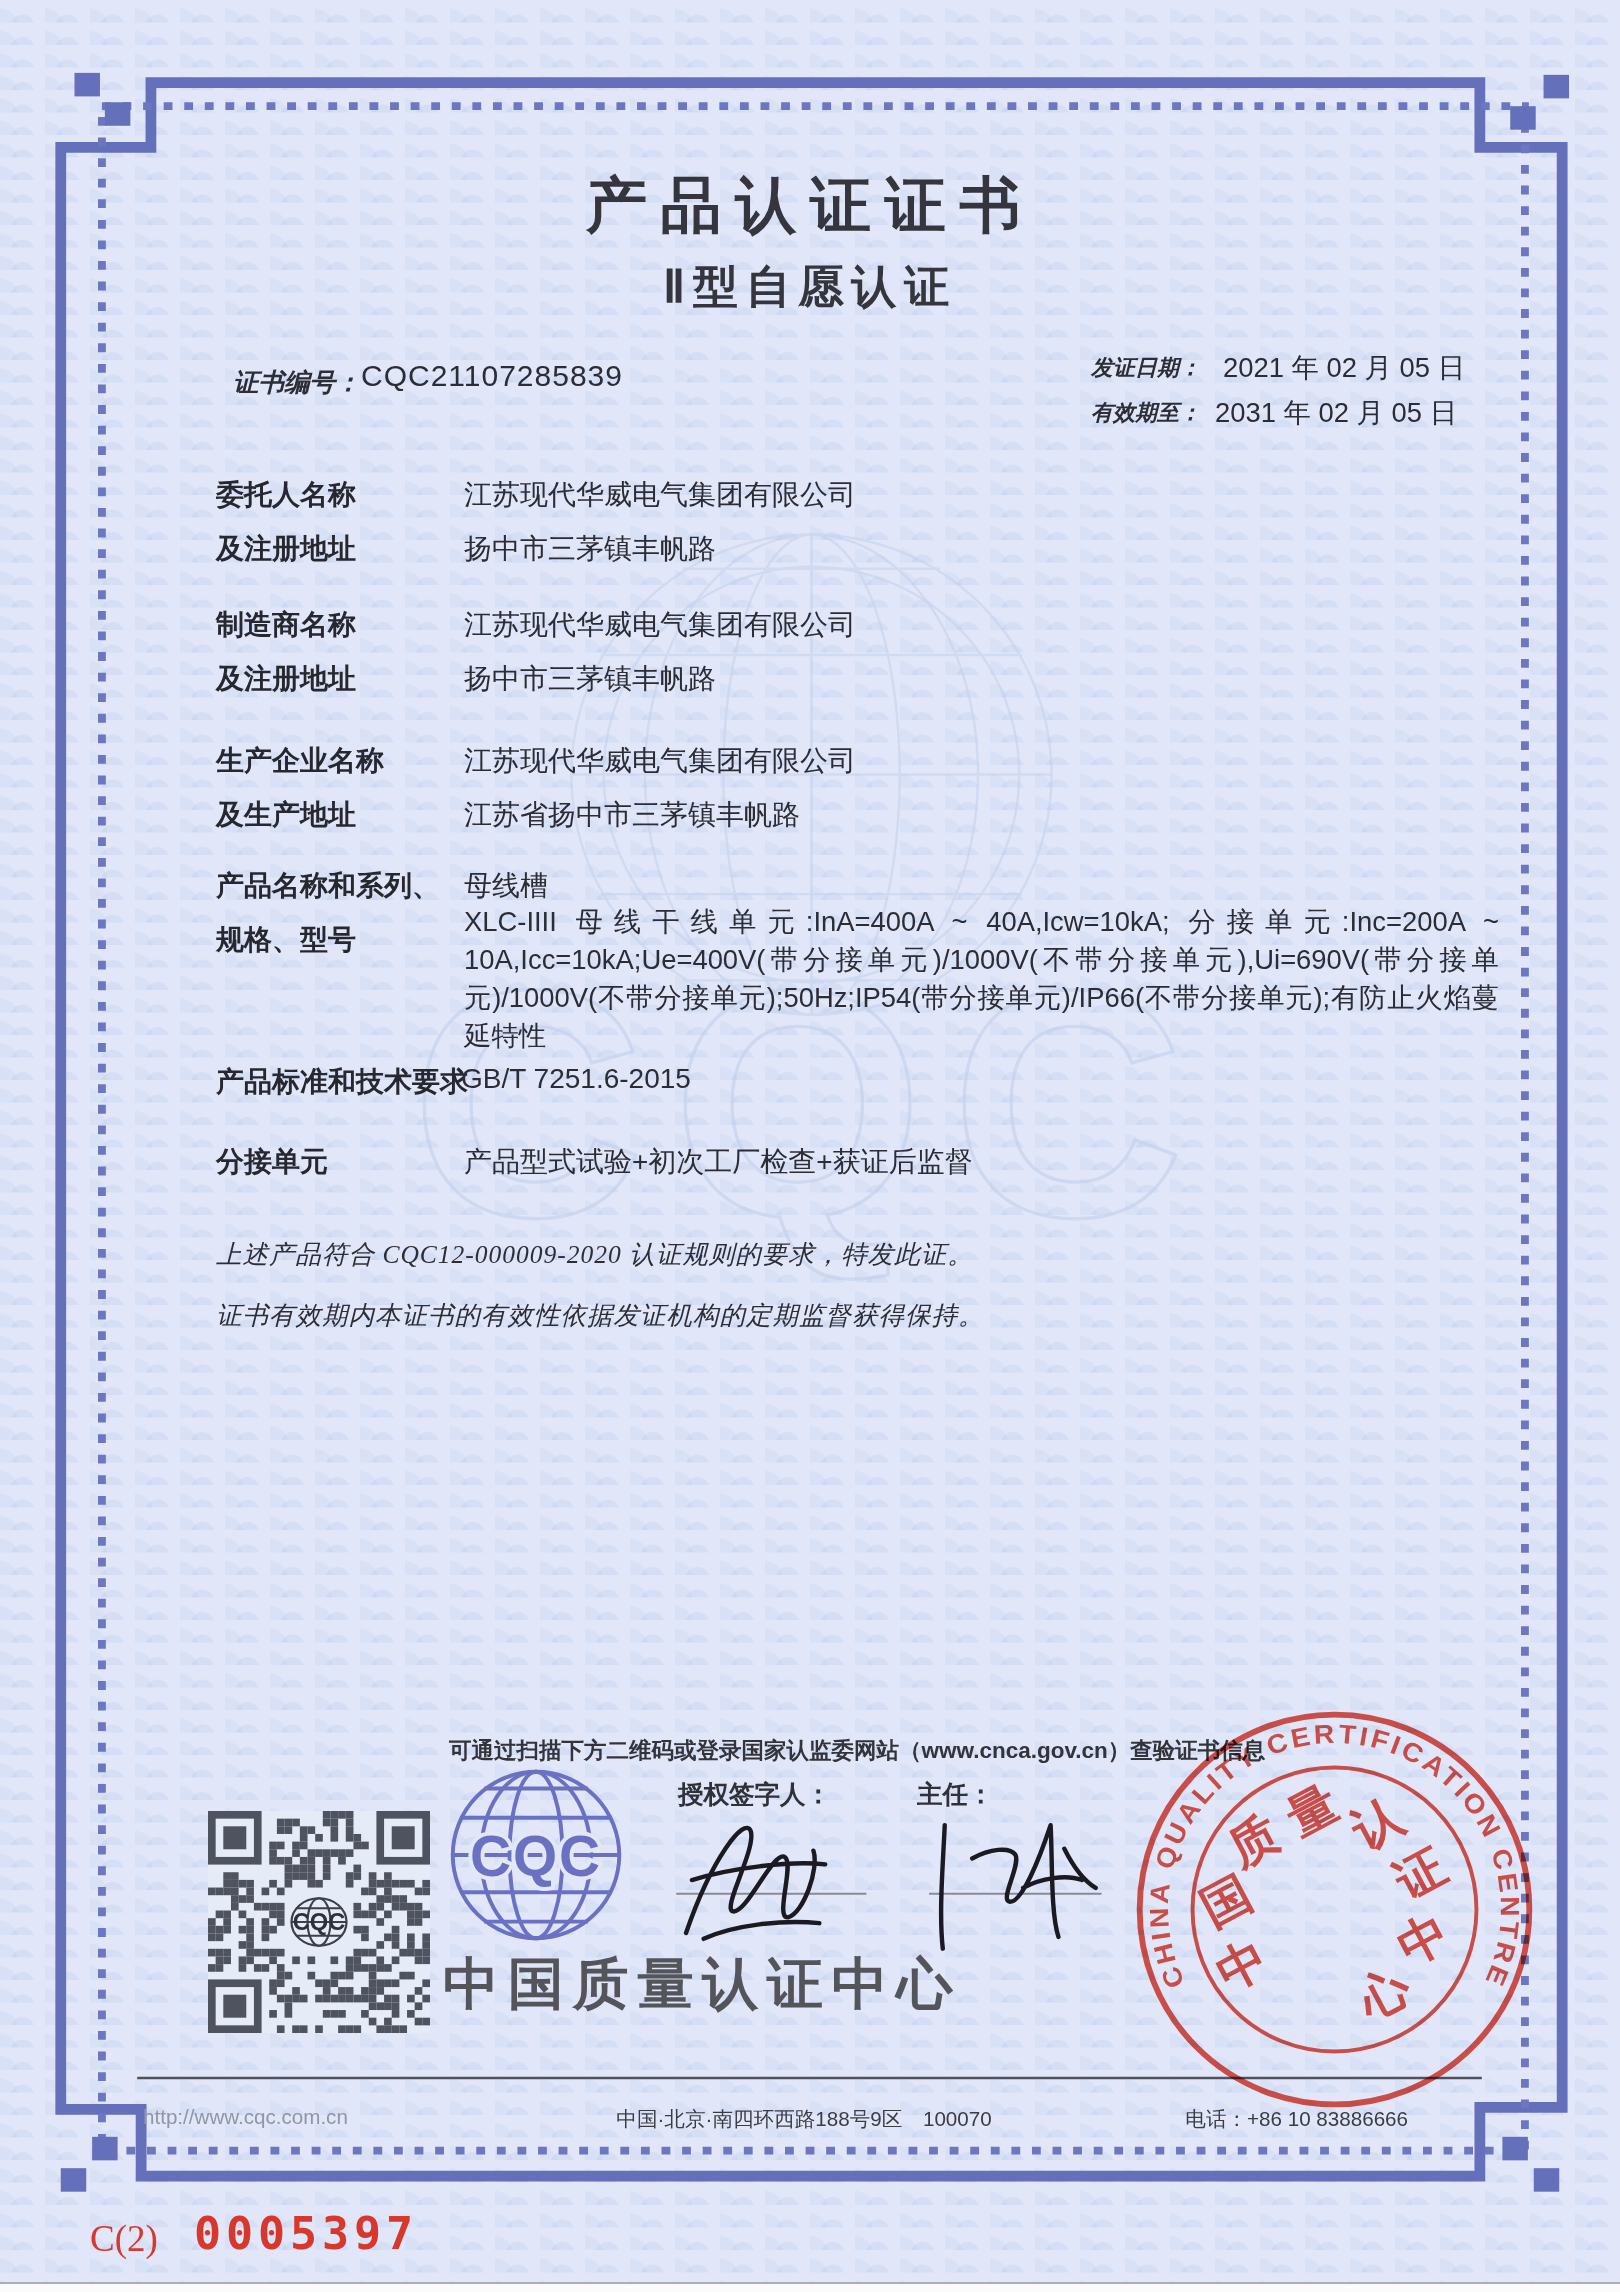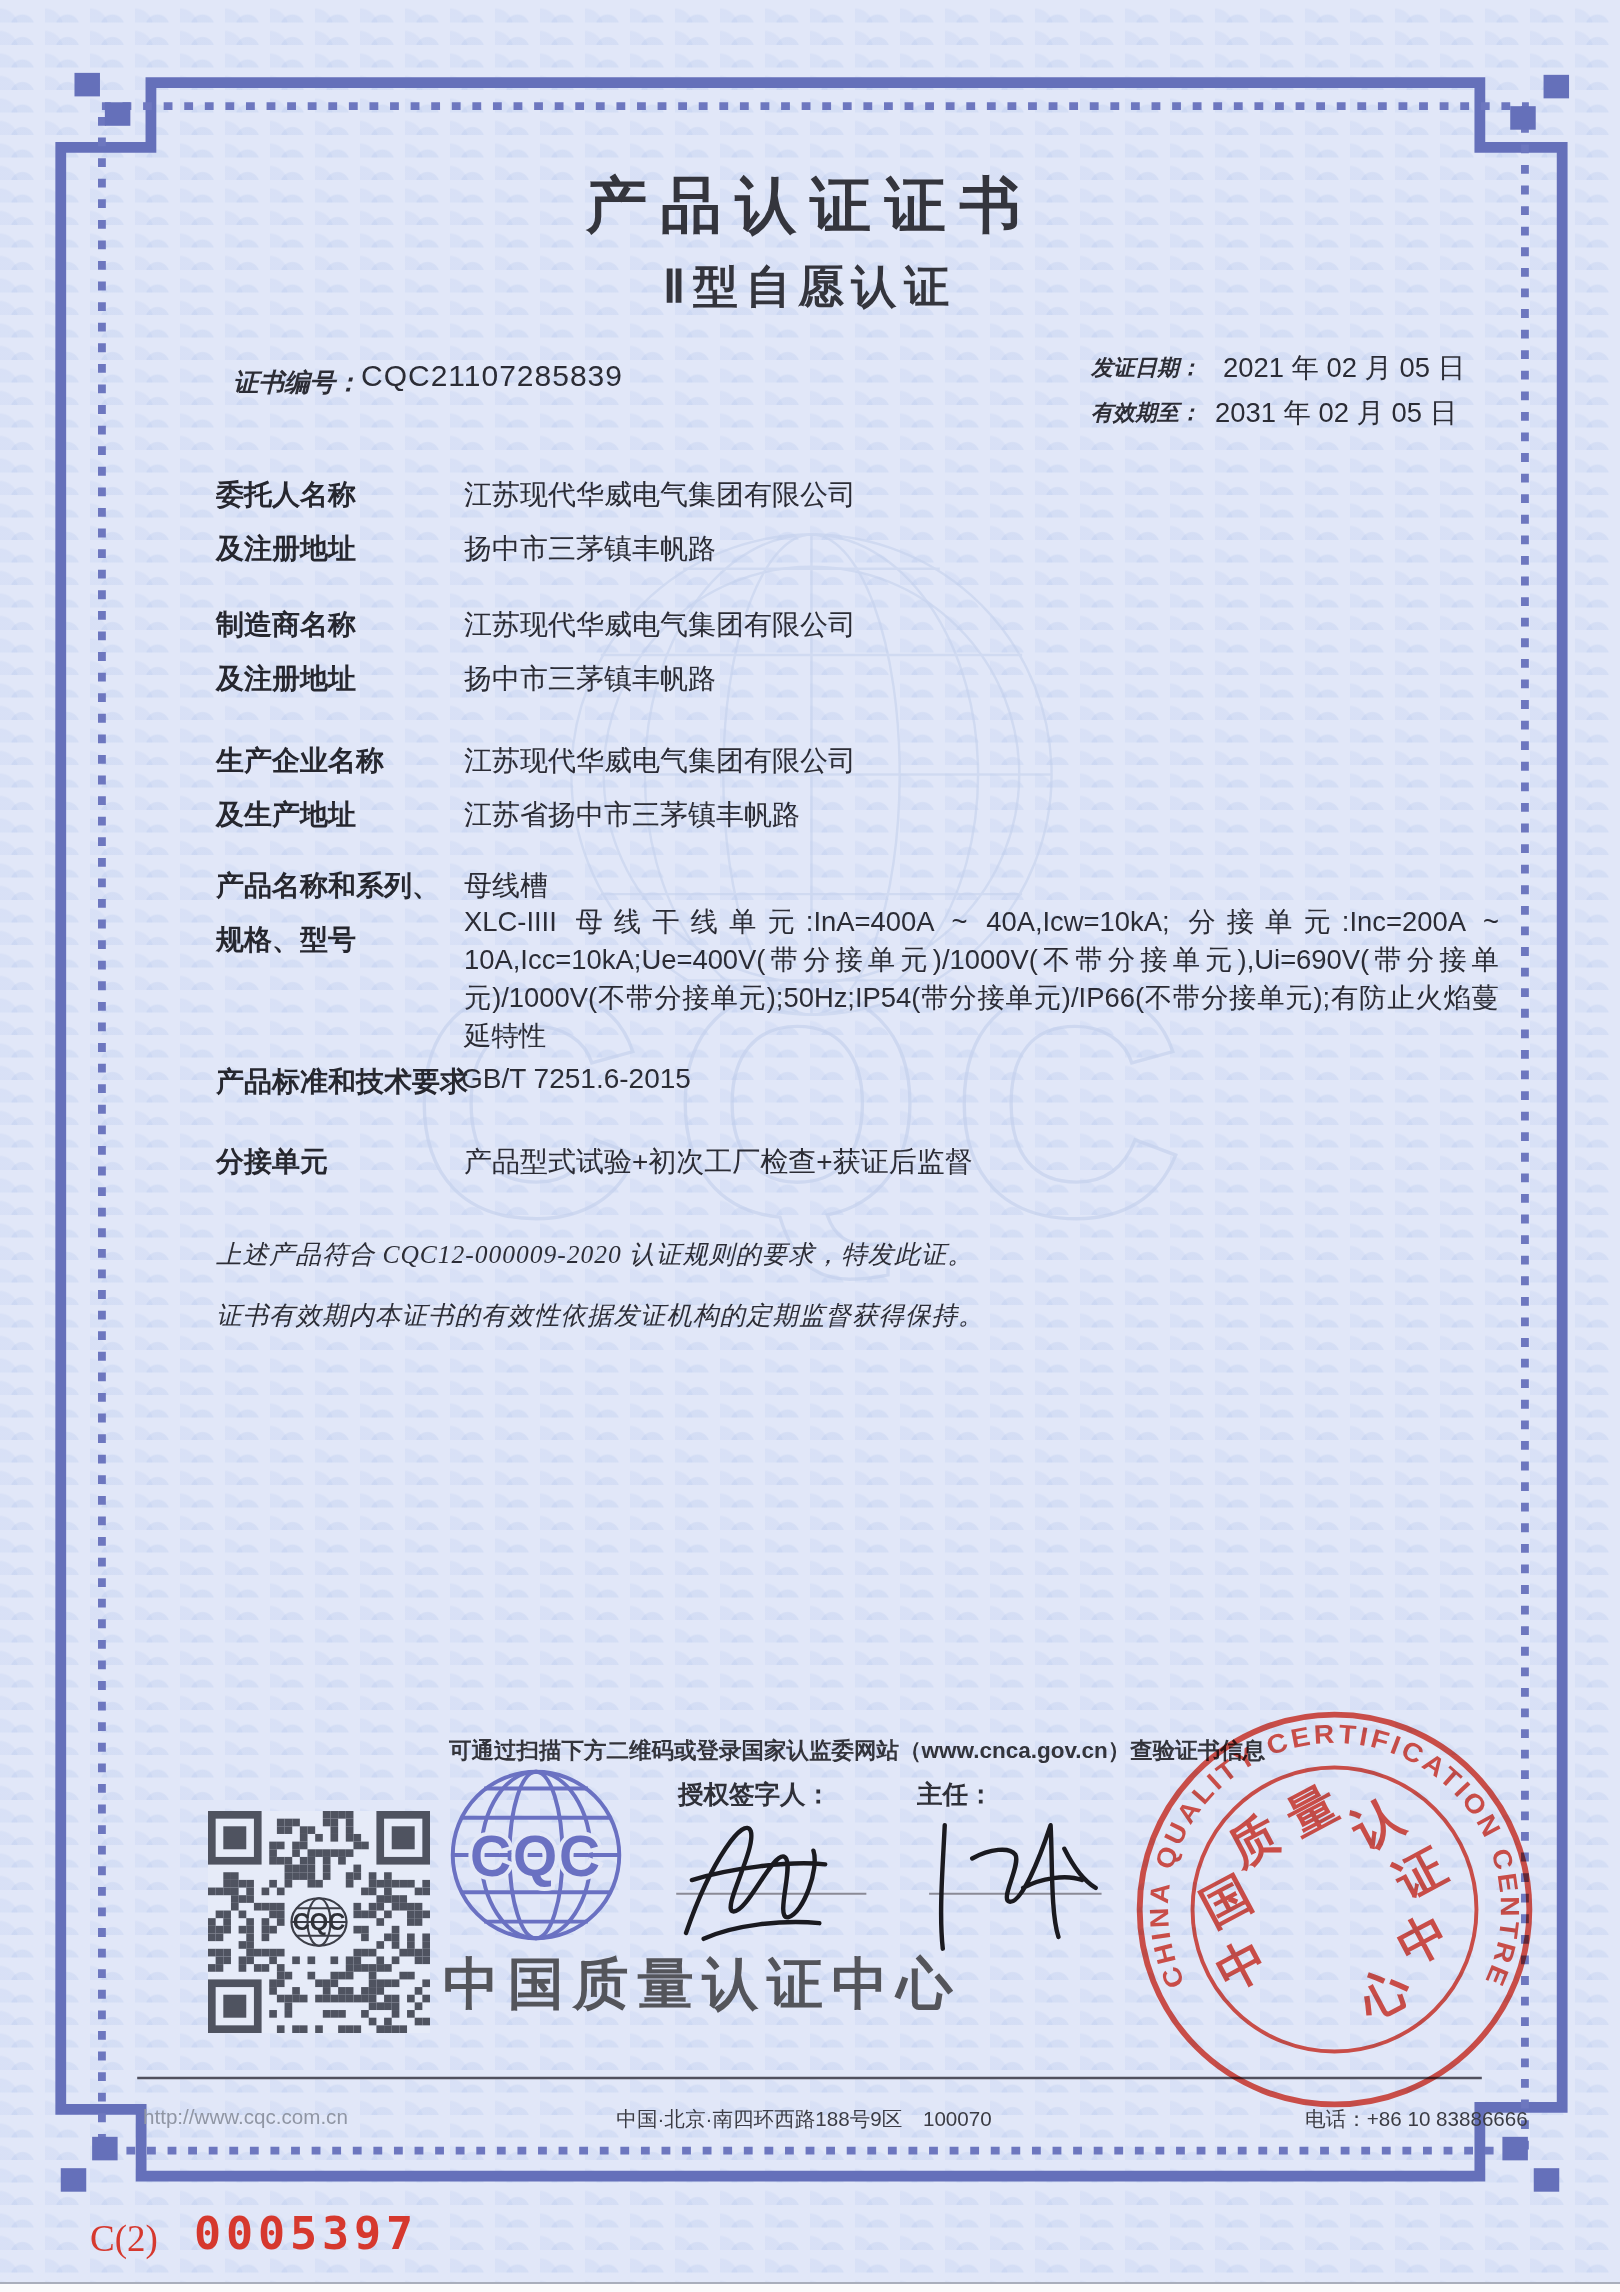--- a/index.html
+++ b/index.html
@@ -30,21 +30,21 @@
   .lbl{left:216px;font-size:28px;font-weight:bold;color:#26272f;white-space:nowrap;}
   .val{left:464px;font-size:28px;color:#2b2c35;white-space:nowrap;}
   .spec{left:464px;top:903px;width:1035px;font-size:27.4px;line-height:38px;text-align:justify;white-space:normal;color:#2b2c35;}
   .note{left:216px;font-size:25.5px;font-family:"Liberation Serif", serif;font-style:italic;font-weight:500;color:#2c2d36;letter-spacing:1px;}
   .scan-note{left:449px;top:1735px;font-size:22.5px;font-weight:600;color:#33343b;}
   .sig-label{font-size:25.5px;font-weight:600;color:#2f3038;}
   .org-name{left:443px;top:1947px;font-size:56px;font-weight:600;letter-spacing:8.8px;color:#54555b;}
   .foot{top:2105px;font-size:20.6px;}
   .foot-url{left:143px;color:#9096a4;}
   .foot-addr{left:549px;width:510px;text-align:center;color:#3b3c44;}
-  .foot-tel{left:1305px;width:239px;color:#3b3c44;}
+  .foot-tel{left:1169px;width:239px;text-align:right;color:#3b3c44;}
   .serial-prefix{left:90px;top:2217px;font-size:37px;font-family:"Liberation Serif", serif;color:#d6382e;}
   .serial-num{left:194px;top:2207px;font-size:45px;font-family:"DejaVu Sans Mono", monospace;font-weight:bold;letter-spacing:4.9px;color:#d6382e;}
   .bottom-strip{left:0;top:2282px;width:1620px;height:10.8px;background:#fbfbfc;border-top:2px solid #a9aebc;z-index:6;}
   .qr{position:absolute;left:208px;top:1811px;z-index:2;}
 </style>
 </head>
 <body>
 
 <div class="page">
 

